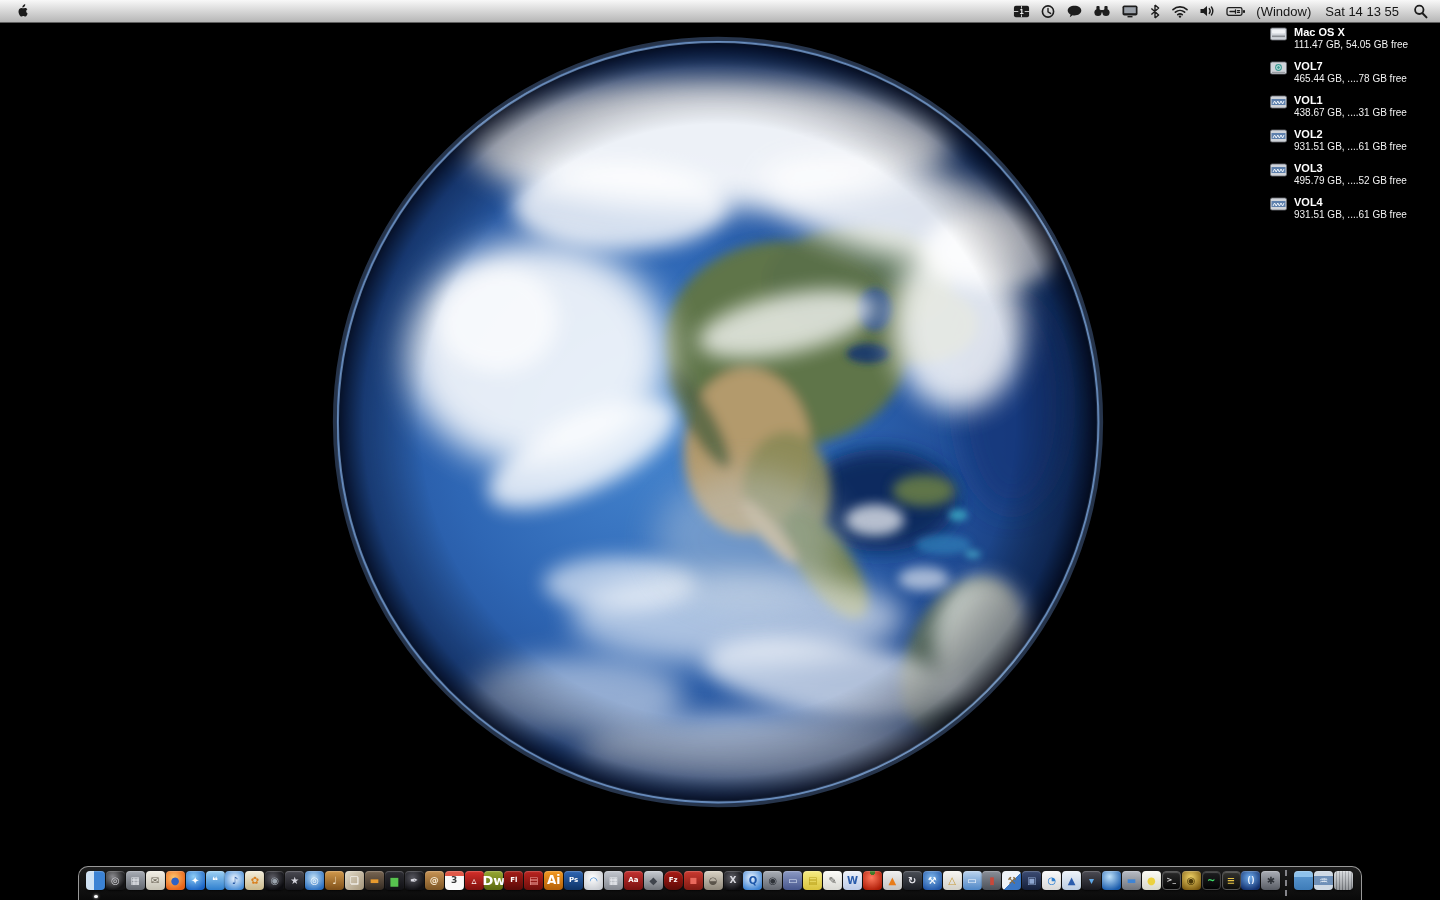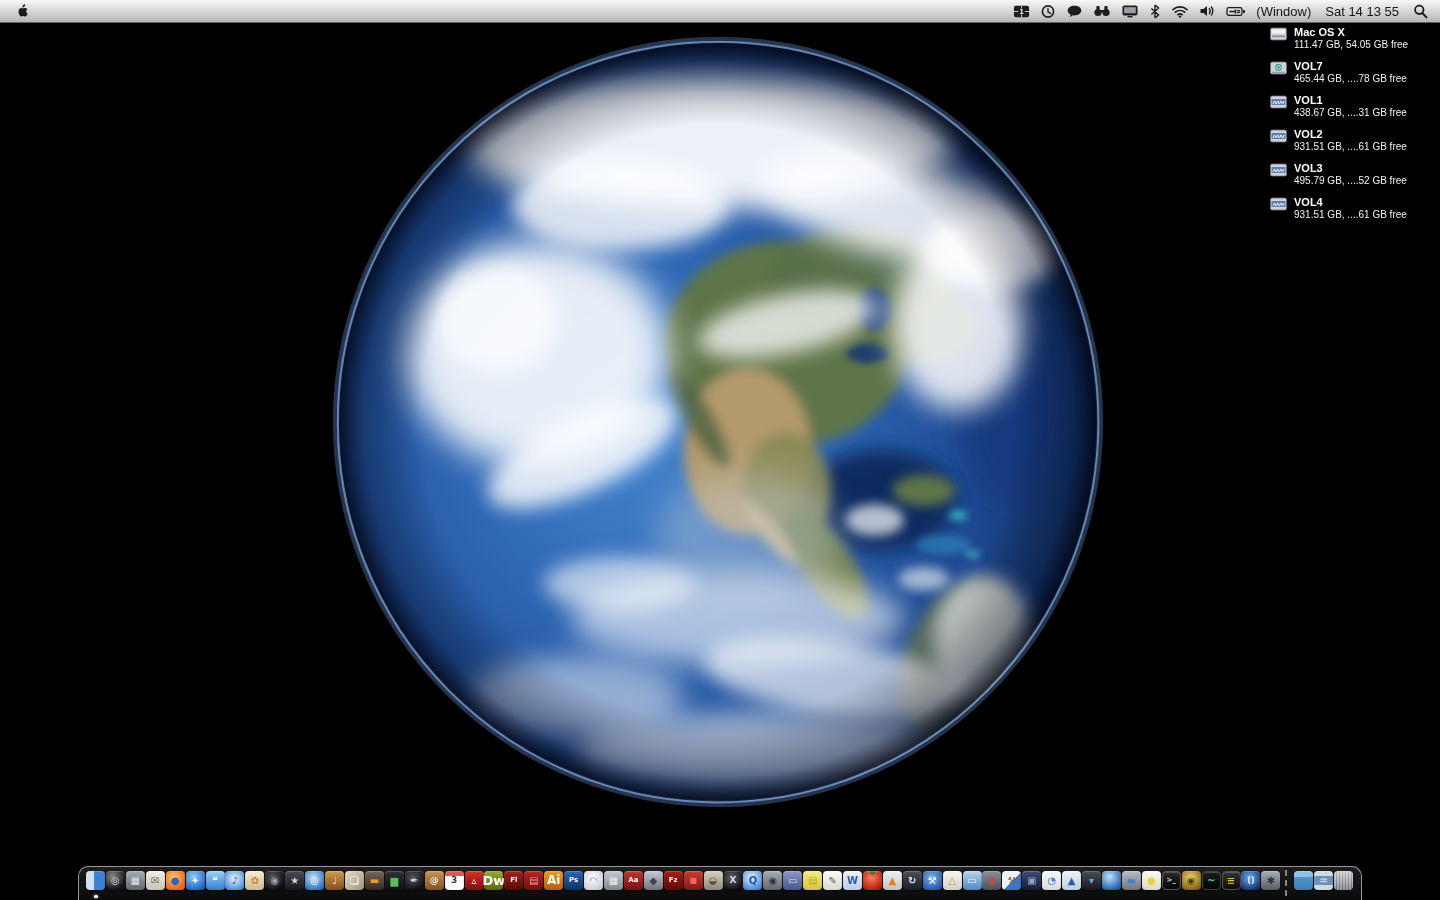--- a/index.html
+++ b/index.html
@@ -416,21 +416,21 @@
       <div class="dock-icon" style="background: linear-gradient(rgb(197, 50, 49), rgb(119, 16, 15));">
         <span class="g" style="color: rgb(255, 255, 255); font-size: 7px;">Aa</span>
       </div>
     </div>
     <div class="dock-item">
       <div class="dock-icon" style="background: linear-gradient(rgb(199, 203, 209), rgb(112, 116, 122));">
         <span class="g" style="color: rgb(63, 68, 76); font-size: 10px;">◆</span>
       </div>
     </div>
     <div class="dock-item">
-      <div class="dock-icon" style="background: linear-gradient(rgb(171, 26, 20), rgb(92, 11, 7));">
+      <div class="dock-icon" style="background: linear-gradient(rgb(171, 26, 20), rgb(92, 11, 7)); border-radius: 7px;">
         <span class="g" style="color: rgb(255, 255, 255); font-size: 7px;">Fz</span>
       </div>
     </div>
     <div class="dock-item">
       <div class="dock-icon" style="background: linear-gradient(rgb(204, 58, 48), rgb(126, 26, 18));">
         <span class="g" style="color: rgb(233, 105, 92); font-size: 8px;">■</span>
       </div>
     </div>
     <div class="dock-item">
       <div class="dock-icon" style="background: linear-gradient(rgb(217, 210, 196), rgb(142, 135, 122));">

